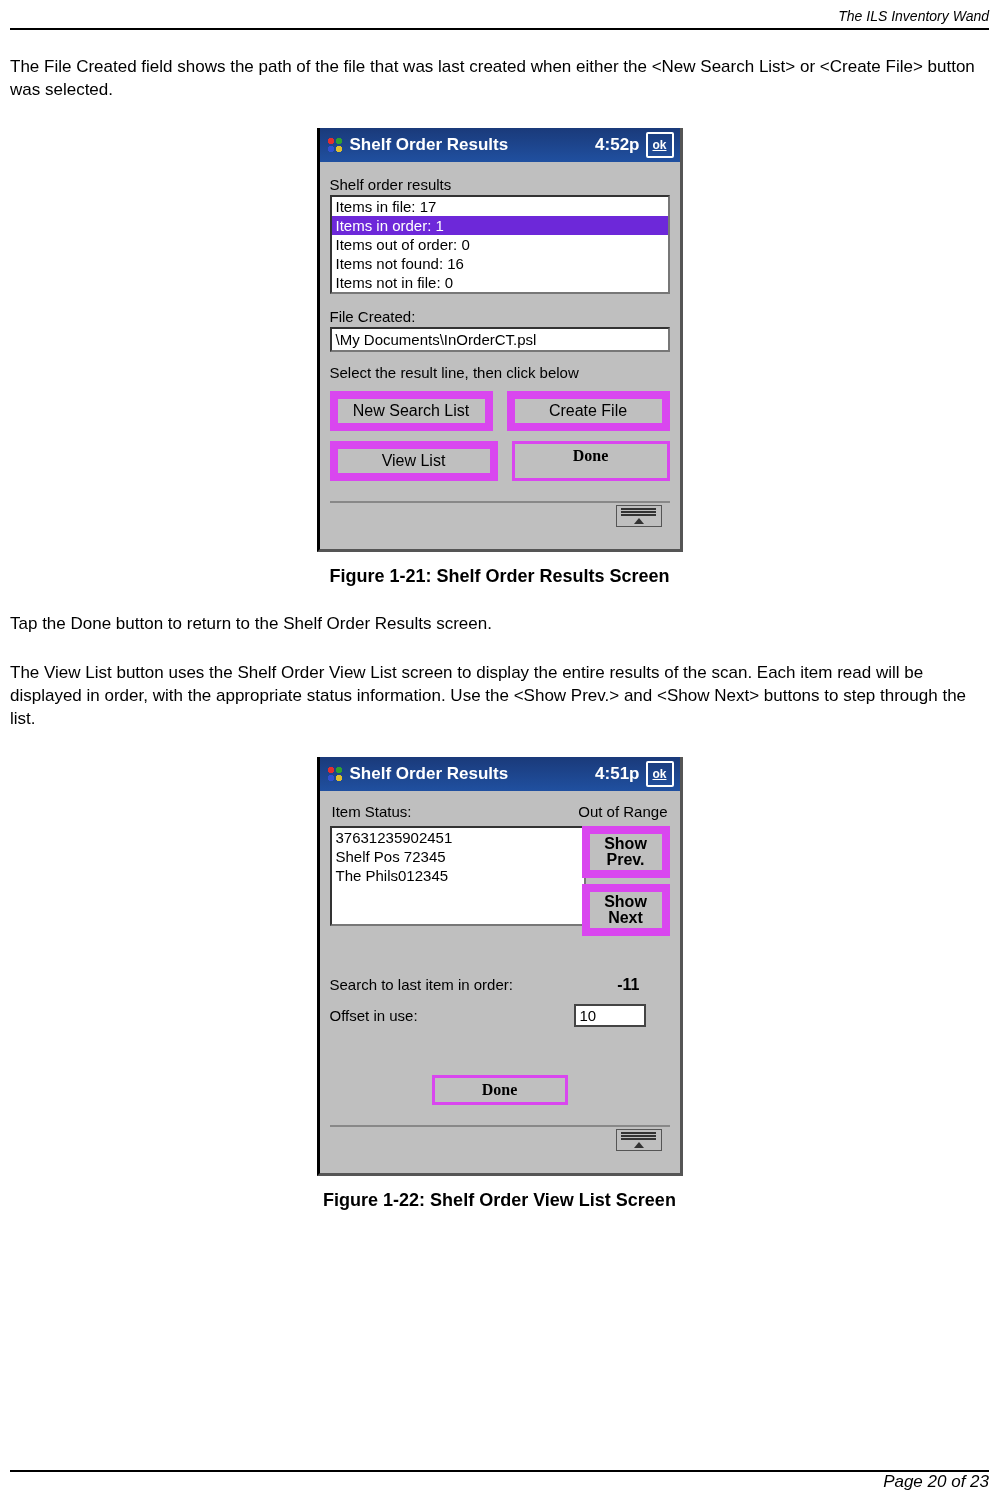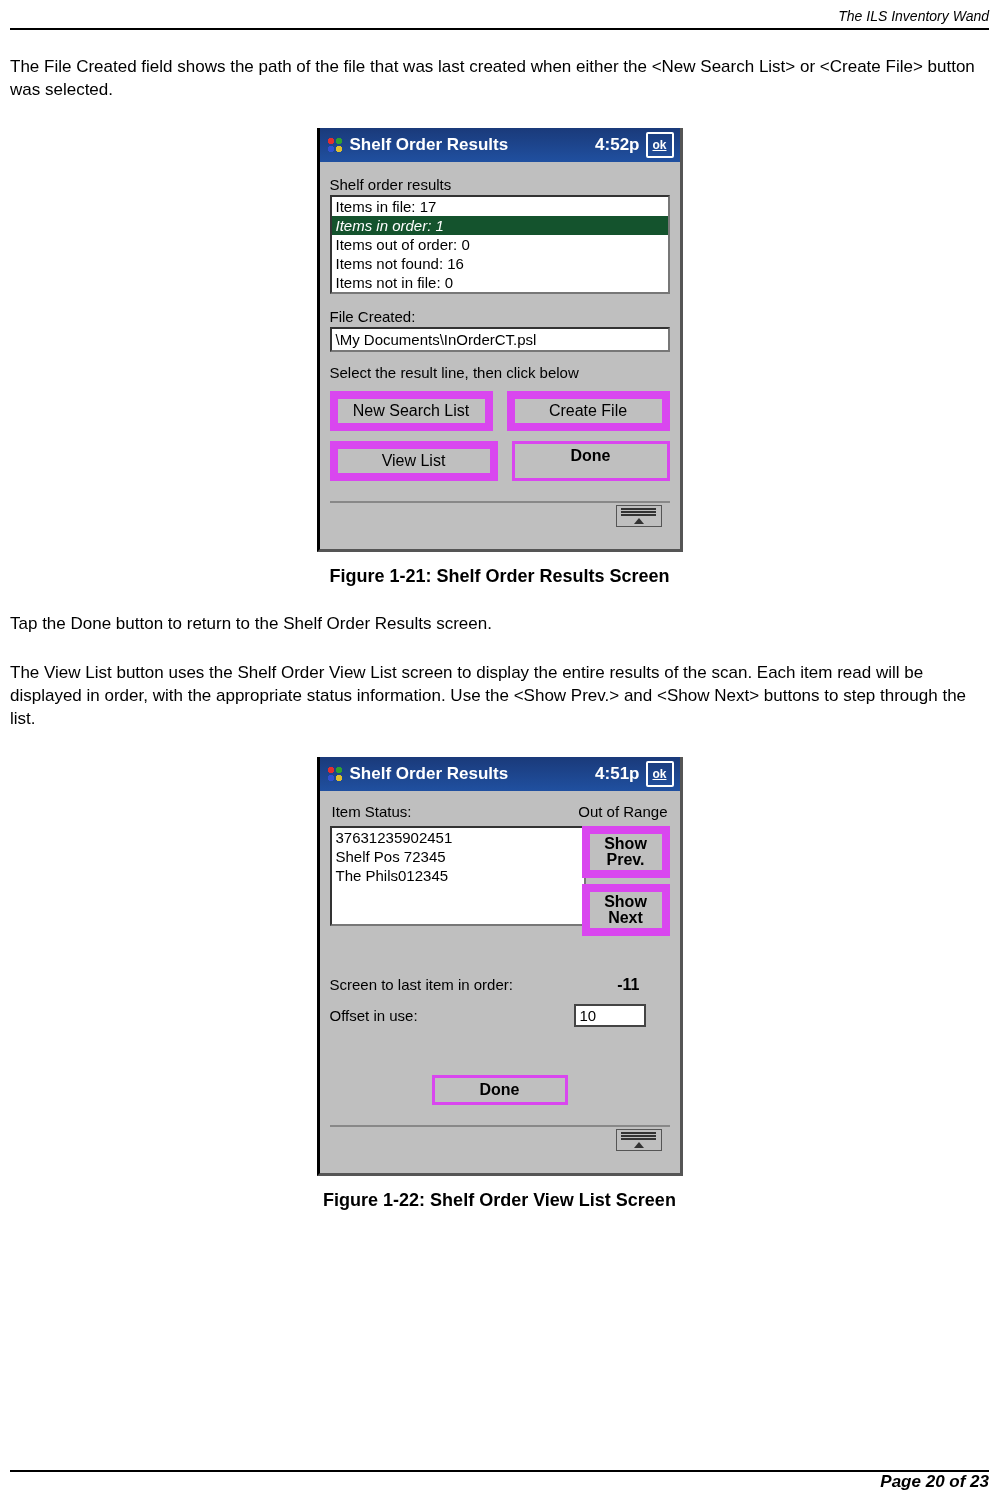--- a/index.html
+++ b/index.html
@@ -46,21 +46,20 @@
   .footer {
     position: absolute;
     bottom: 14px;
     left: 10px;
     right: 10px;
   }
   .footer .pg {
     text-align: right;
     font-style: italic;
     font-size: 17px;
-    font-weight: bold;
   }
 
   .device {
     display: inline-block;
     width: 360px;
     background: #bfbfbf;
     border-left: 3px solid #000;
     border-right: 3px solid #555;
     border-bottom: 3px solid #555;
     text-align: left;
@@ -113,23 +112,22 @@
     background: #fff;
     border: 2px solid #777;
     border-top-color: #333;
     border-left-color: #333;
     font-size: 15px;
   }
   .listbox .row {
     padding: 1px 4px;
   }
   .listbox .row.sel {
-    background: #14532d;
+    background: #6d28d9;
     color: #fff;
-    font-style: italic;
   }
   .textbox {
     background: #fff;
     border: 2px solid #777;
     border-top-color: #333;
     border-left-color: #333;
     padding: 2px 4px;
     font-size: 15px;
   }
   .btnrow {
@@ -142,20 +140,21 @@
     background: #bfbfbf;
     border: 8px solid #d946ef;
     text-align: center;
     padding: 3px 0;
     font-size: 16px;
     font-family: Tahoma, sans-serif;
   }
   .wbtn.strong {
     border-width: 3px;
     font-weight: bold;
+    font-family: Liberation Serif, serif;
   }
   .sidebtns {
     float: right;
     width: 88px;
     margin-left: 6px;
   }
   .sidebtns .wbtn {
     font-weight: bold;
     line-height: 1.0;
     padding: 2px 0;
@@ -286,21 +285,21 @@
             <span>Next</span>
           </div>
         </div>
         <div class="listbox" style="margin-right:84px;height:96px">
           <div class="row">37631235902451</div>
           <div class="row">Shelf Pos 72345</div>
           <div class="row">The Phils012345</div>
         </div>
         <div class="clear"></div>
         <div class="offset-row" style="margin-top:34px">
-          <span class="ol">Screen to last item in order:</span>
+          <span class="ol">Search to last item in order:</span>
           <span class="offset-val">-11</span>
         </div>
         <div class="offset-row" style="margin-top:10px">
           <span class="ol">Offset in use:</span>
           <span class="offset-input">10</span>
           <span style="width:24px"></span>
         </div>
         <div style="display:flex;justify-content:center;margin-top:48px">
           <div class="wbtn strong" style="width:130px">Done</div>
         </div>

